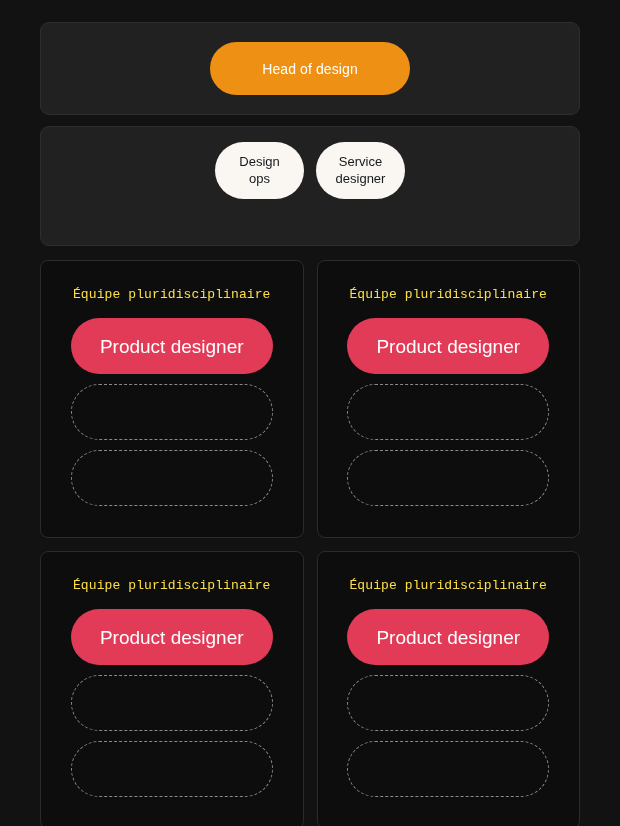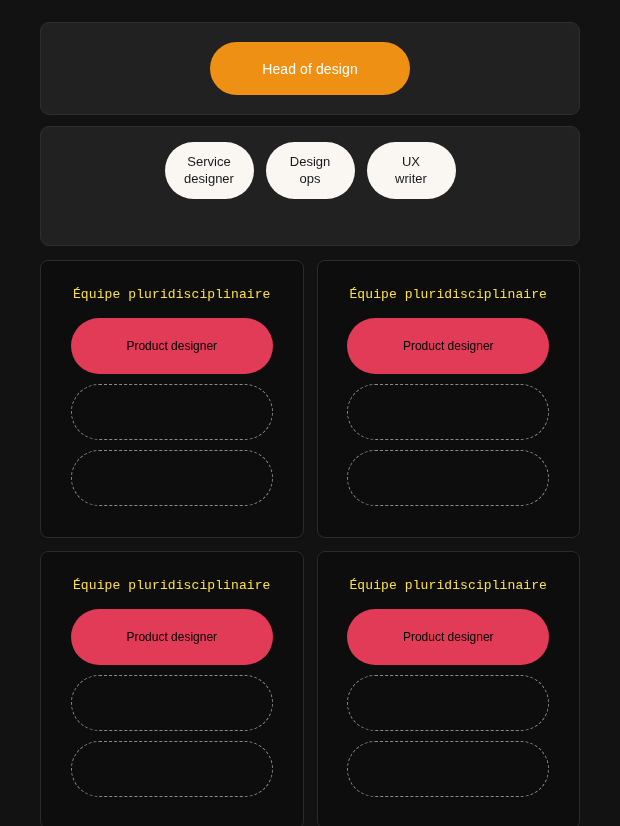--- a/index.html
+++ b/index.html
@@ -113,22 +113,22 @@
     color: #fde047;
     font-size: 13px;
     letter-spacing: .1px;
     text-align: center;
     margin-bottom: 16px;
     font-family: Liberation Mono, monospace;
   }
 
   .pill-role {
     background: #E23B57;
-    color: #000000;
-    font-size: 12px;
+    color: #ffffff;
+    font-size: 19px;
     line-height: 1;
     border-radius: 30px;
     width: 202px;
     height: 56px;
     display: flex;
     align-items: center;
     justify-content: center;
     text-align: center;
     box-sizing: border-box;
     margin-bottom: 10px;
@@ -148,42 +148,36 @@
 <body>
 
 <div class="org-root">
 
   <div class="panel head-panel">
     <div class="pill-head">Head of design</div>
   </div>
 
   <div class="panel expertise-panel">
     <div class="expertise-row">
+
+      <div class="pill-expertise">
+        <div>
+          <span>Design</span>
+          <span>ops</span>
+        </div>
+      </div>
 
       <div class="pill-expertise">
         <div>
           <span>Service</span>
           <span>designer</span>
         </div>
       </div>
 
-      <div class="pill-expertise">
-        <div>
-          <span>Design</span>
-          <span>ops</span>
-        </div>
-      </div>
-
-
-      <div class="pill-expertise">
-        <div>
-          <span>UX</span>
-          <span>writer</span>
-        </div>
-      </div>
+
 
     </div>
   </div>
 
   <div class="teams-grid">
 
     <div class="team-card">
       <div class="team-title">Équipe pluridisciplinaire</div>
       <div class="pill-role">Product designer</div>
       <div class="pill-empty"></div>

